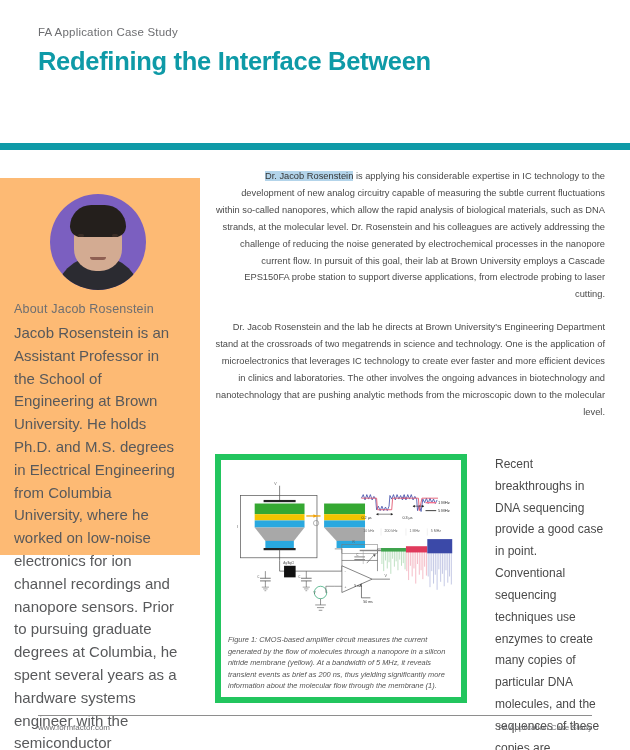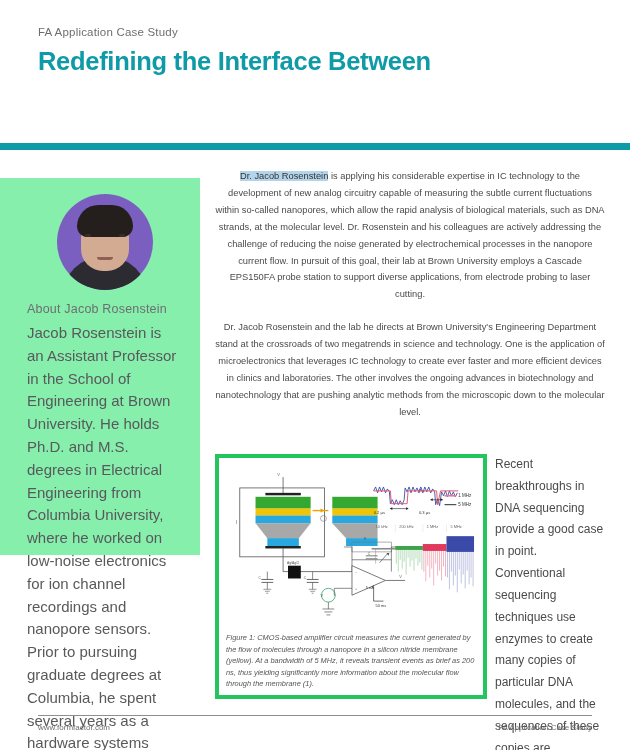--- a/index.html
+++ b/index.html
@@ -59,22 +59,22 @@
     width: 630px;
     height: 555px;
   }
 
   
   .sidebar {
     position: absolute;
     left: 0;
     top: 28px;
     width: 200px;
-    background: #86efac;
-    padding: 12px 18px 16px 27px;
+    background: #fdba74;
+    padding: 12px 18px 16px 14px;
     box-sizing: border-box;
     height: 377px;
   }
   .avatar-wrap {
     display: flex;
     justify-content: center;
     padding: 4px 0 10px 0;
   }
   .avatar {
     width: 96px;
@@ -168,38 +168,38 @@
     position: absolute;
     left: 215px;
     top: 18px;
     width: 390px;
   }
   .para {
     font-size: 9.3px;
     line-height: 1.82;
     color: #4a4a4a;
     margin: 0 0 16px 0;
-    text-align: center;
+    text-align: right;
   }
   .sel {
     background: #b3d4ea;
     color: #333;
   }
 
   
   .lower {
     position: absolute;
     left: 215px;
     top: 304px;
     width: 392px;
   }
   .figure-box {
     float: left;
-    width: 272px;
-    border: 4px solid #22c55e;
+    width: 252px;
+    border: 6px solid #22c55e;
     background: #fff;
     box-sizing: border-box;
     padding: 7px 7px 5px 7px;
   }
   .fig-img {
     width: 100%;
     height: 162px;
     display: block;
   }
   .fig-caption {

